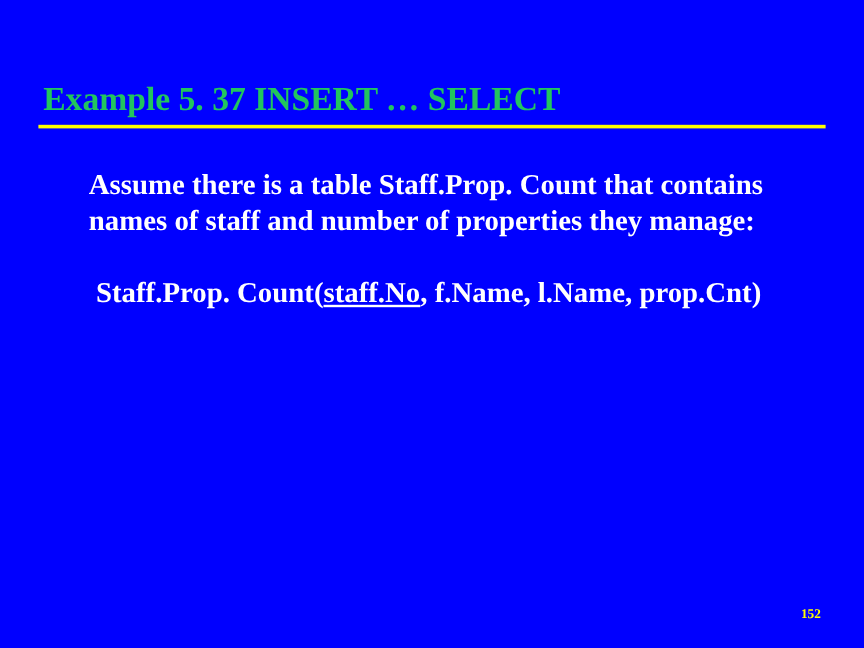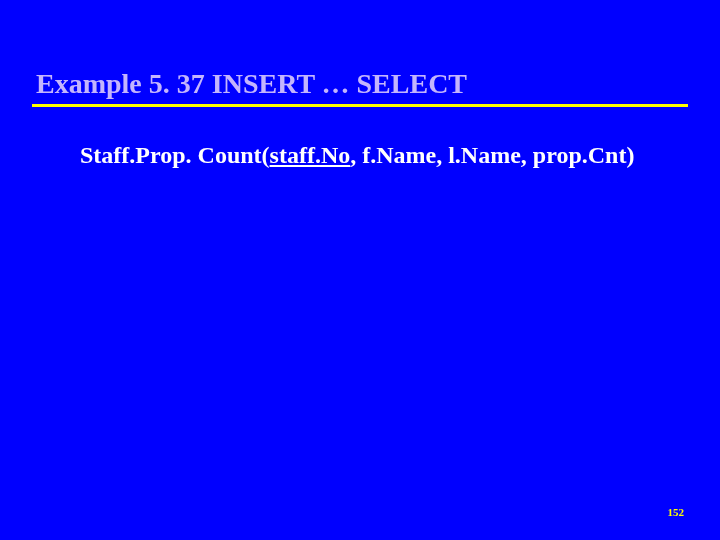--- a/index.html
+++ b/index.html
@@ -10,21 +10,21 @@
     position: relative;
     overflow: hidden;
   }
   .title-block {
     position: absolute;
     top: 68px;
     left: 32px;
     right: 32px;
   }
   .title {
-    color: #c4b5fd;
+    color: #22c55e;
     font-size: 28px;
     font-weight: bold;
     padding-left: 4px;
     padding-bottom: 4px;
   }
   .underline {
     border-bottom: 3px solid #ffff00;
     width: 100%;
   }
   .content {
@@ -55,18 +55,19 @@
 </style>
 </head>
 <body>
 
 <div class="title-block">
   <div class="title">Example 5. 37  INSERT … SELECT</div>
   <div class="underline"></div>
 </div>
 
 <div class="content">
+  <div class="para1">Assume there is a table Staff.Prop. Count that contains names of staff and number of properties they manage:</div>
   <div class="schema">
     <span>Staff.Prop. Count(</span><span class="ul">staff.No</span><span>, f.Name, l.Name, prop.Cnt)</span>
   </div>
 </div>
 
 <div class="page-num">152</div>
 
 </body></html>

